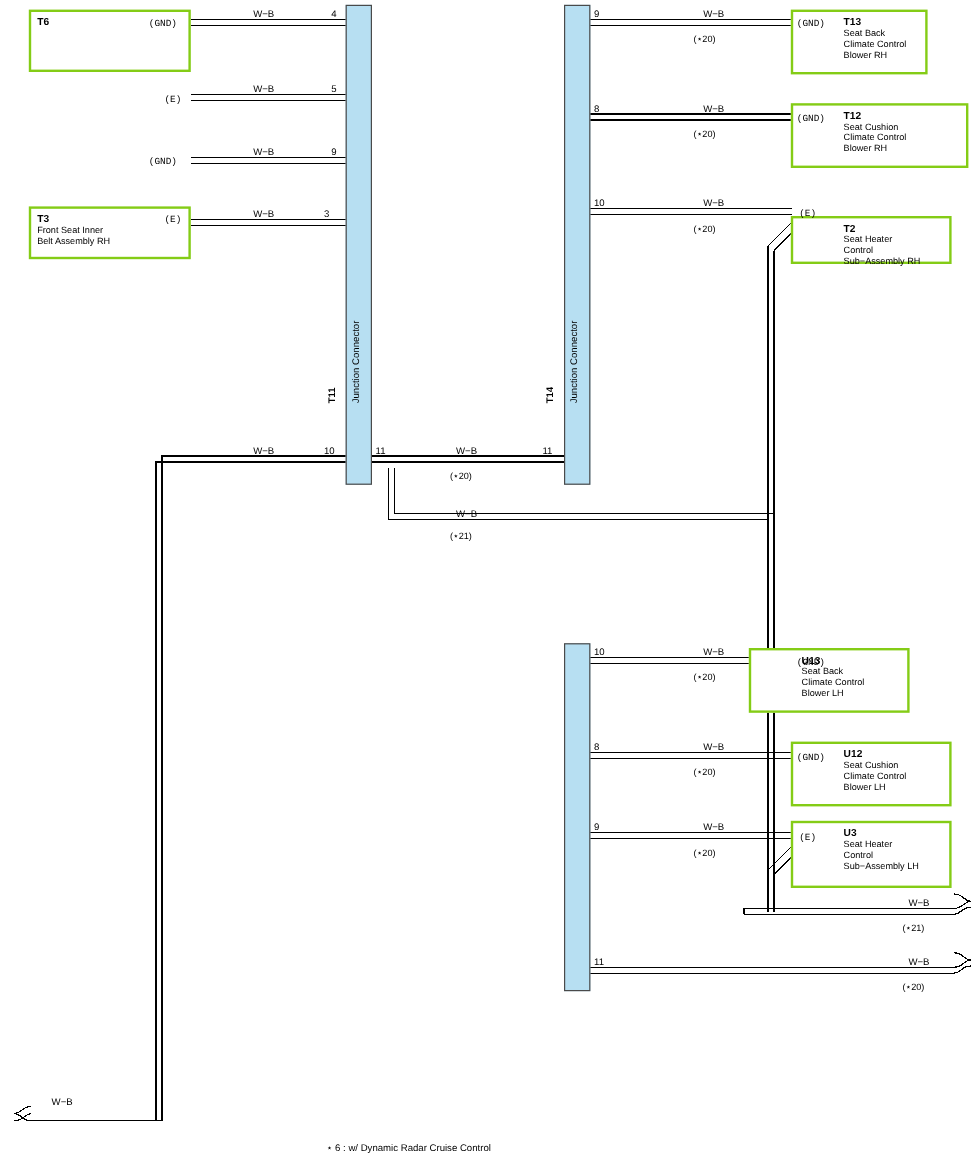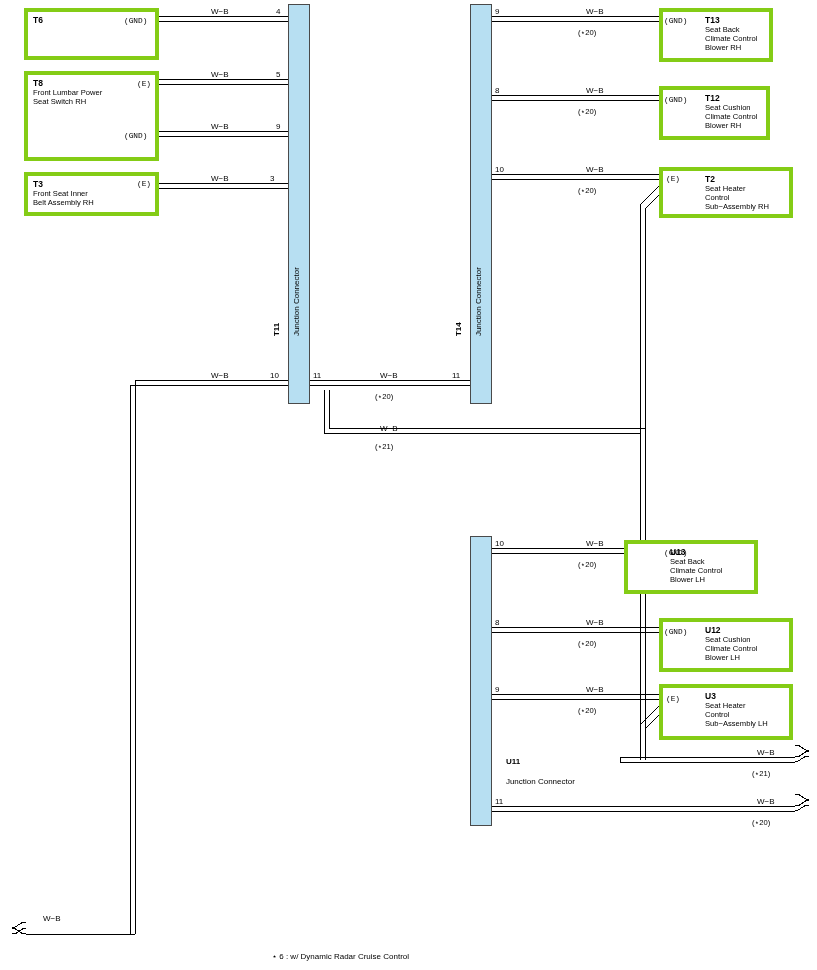--- a/index.html
+++ b/index.html
@@ -22,21 +22,21 @@
     position: absolute;
     left: 0;
     top: 0;
     width: 817px;
     height: 970px;
     pointer-events: none;
   }
   .box {
     position: absolute;
     box-sizing: border-box;
-    border: 4px solid #84cc16;
+    border: 2px solid #84cc16;
     background: #ffffff;
     padding: 3px 4px 2px 5px;
   }
   .box .bx-title {
     font-size: 8.5px;
     font-weight: bold;
     line-height: 10px;
     white-space: pre;
   }
   .box .bx-desc {
@@ -179,56 +179,47 @@
     <span>Junction Connector</span>
   </div>
 
   <div class="jc" style="left:470px; top:4px; width:22px; height:400px;"></div>
   <div class="jc-label vert" style="left:444px; top:345px;">
     <span class="jl-id">T14</span><br>
     <span>Junction Connector</span>
   </div>
 
   <div class="jc" style="left:470px; top:536px; width:22px; height:290px;"></div>
-  <div class="jc-label" style="left:497px; top:747px;">
-    <span class="jl-id">U11</span><br>
-    <span>Junction Connector</span>
-  </div>
 
   <div class="box" style="left:24px; top:8px; width:135px; height:52px;">
     <div class="bx-title">T6</div>
   </div>
 
-  <div class="box" style="left:24px; top:71px; width:135px; height:90px;">
-    <div class="bx-title">T8</div>
-    <div class="bx-desc">Front Lumbar Power
-Seat Switch RH</div>
-  </div>
 
   <div class="box" style="left:24px; top:172px; width:135px; height:44px;">
     <div class="bx-title">T3</div>
     <div class="bx-desc">Front Seat Inner
 Belt Assembly RH</div>
   </div>
 
   <div class="box" style="left:659px; top:8px; width:114px; height:54px; padding-left:42px;">
     <div class="bx-title">T13</div>
     <div class="bx-desc">Seat Back
 Climate Control
 Blower RH</div>
   </div>
 
-  <div class="box" style="left:659px; top:86px; width:111px; height:54px; padding-left:42px;">
+  <div class="box" style="left:659px; top:86px; width:148px; height:54px; padding-left:42px;">
     <div class="bx-title">T12</div>
     <div class="bx-desc">Seat Cushion
 Climate Control
 Blower RH</div>
   </div>
 
-  <div class="box" style="left:659px; top:167px; width:134px; height:51px; padding-left:42px;">
+  <div class="box" style="left:659px; top:180px; width:134px; height:40px; padding-left:42px;">
     <div class="bx-title">T2</div>
     <div class="bx-desc">Seat Heater
 Control
 Sub−Assembly RH</div>
   </div>
 
   <div class="box" style="left:624px; top:540px; width:134px; height:54px; padding-left:42px;">
     <div class="bx-title">U13</div>
     <div class="bx-desc">Seat Back
 Climate Control

